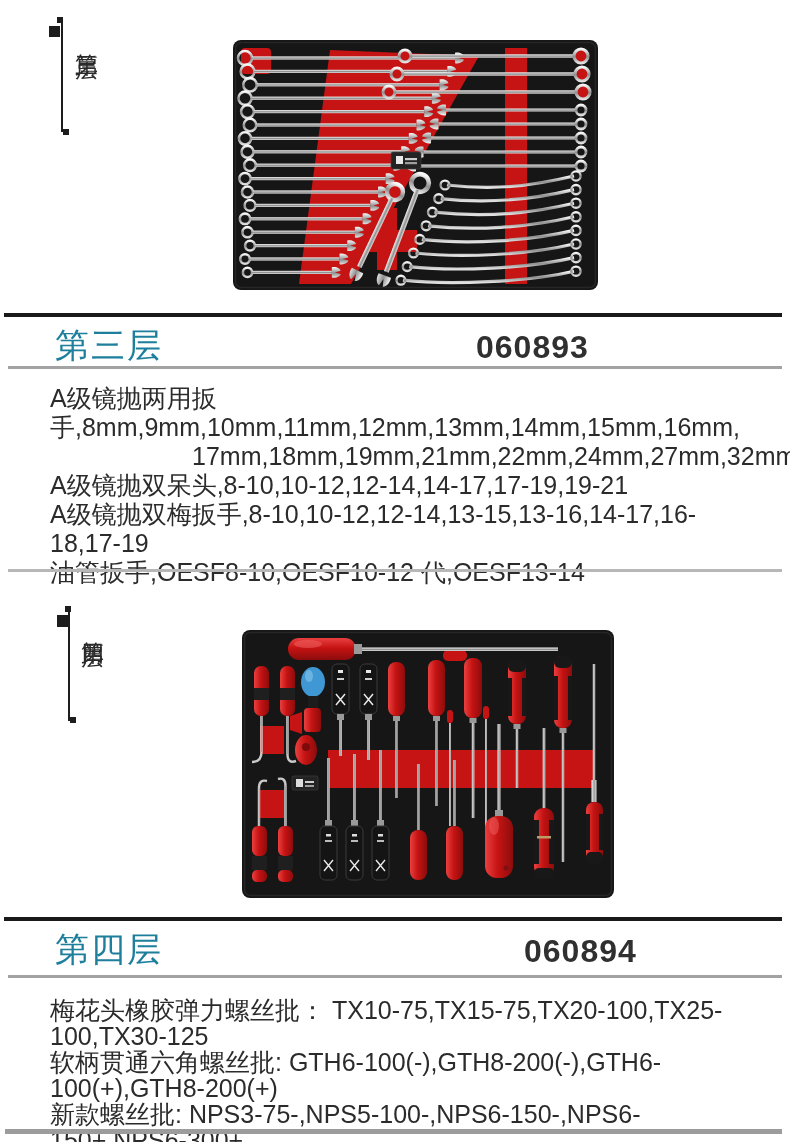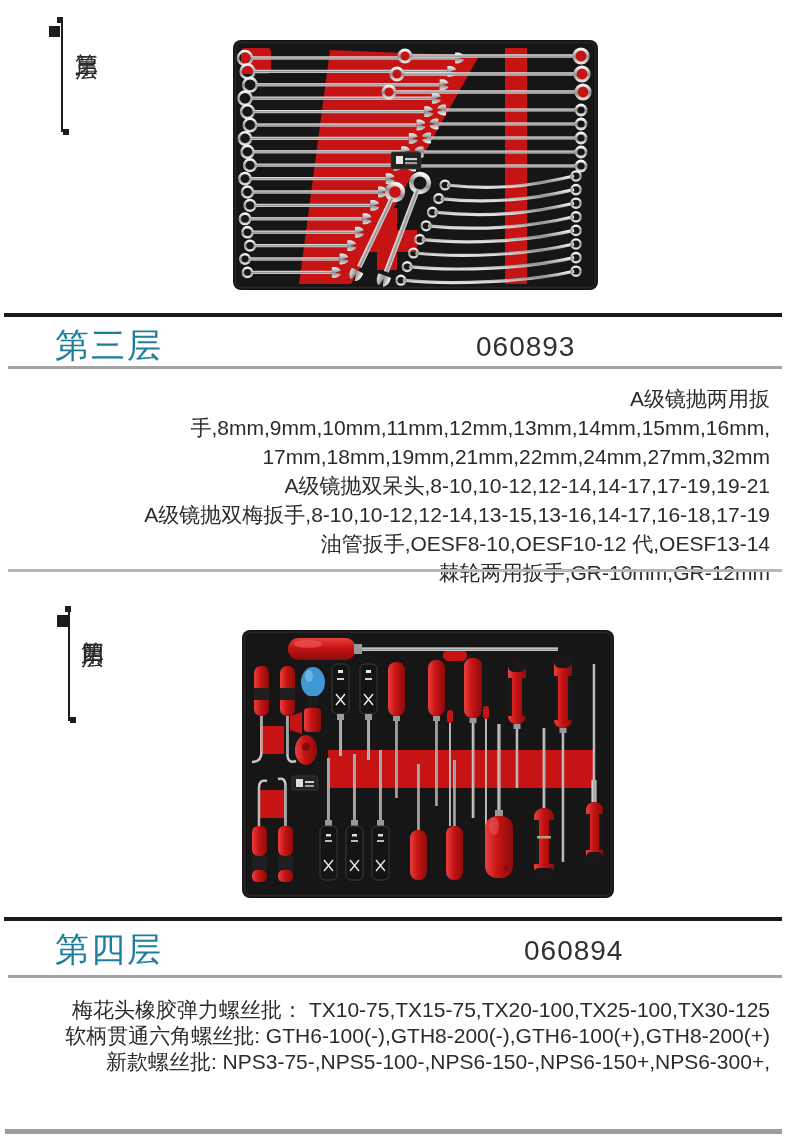--- a/index.html
+++ b/index.html
@@ -20,24 +20,24 @@
   .bar-dark{position:absolute;background:var(--bar_dark,#1a1a1a);}
   .bar-gray{position:absolute;background:var(--bar_gray,#a3a3a3);}
   .divider-gray{position:absolute;background:var(--divider_gray,#b7b7b7);}
   .bottom-bar{position:absolute;background:var(--bottom_bar_gray,#9c9c9c);}
   .sec-title{
     position:absolute;color:var(--accent,#1e7f9d);
     font-size:34px;line-height:36px;font-weight:500;letter-spacing:2px;
   }
   .sec-code{
     position:absolute;color:var(--code_text,#303030);
-    font-size:28px;line-height:30px;letter-spacing:1px;
+    font-size:32px;line-height:30px;letter-spacing:1px;font-weight:bold;
   }
   
-  .specs{position:absolute;left:60px;width:710px;color:var(--spec_text,#2b2b2b);font-size:21px;text-align:right;}
+  .specs{position:absolute;left:50px;width:710px;color:var(--spec_text,#2b2b2b);font-size:25px;}
   .specs-a .spec-line{line-height:29px;}
   .specs-b .spec-line{line-height:26px;}
   .spec-line.indent{padding-left:142px;}
   .photo{position:absolute;}
   svg{display:block;}
 </style>
 </head>
 <body>
 
 <div>
@@ -204,21 +204,20 @@
 <div class="sec-title" style="left:55px;top:327px;">第三层</div>
 <div class="sec-code" style="left:476px;top:332px;">060893</div>
 <div class="bar-gray" style="left:8px;top:366px;width:774px;height:3px;"></div>
 
 <div class="specs specs-a" style="top:384px;">
   <div class="spec-line">A级镜抛两用扳手,8mm,9mm,10mm,11mm,12mm,13mm,14mm,15mm,16mm,</div>
   <div class="spec-line indent">17mm,18mm,19mm,21mm,22mm,24mm,27mm,32mm</div>
   <div class="spec-line">A级镜抛双呆头,8-10,10-12,12-14,14-17,17-19,19-21</div>
   <div class="spec-line">A级镜抛双梅扳手,8-10,10-12,12-14,13-15,13-16,14-17,16-18,17-19</div>
   <div class="spec-line">油管扳手,OESF8-10,OESF10-12 代,OESF13-14</div>
-  <div class="spec-line">棘轮两用扳手,GR-10mm,GR-12mm</div>
 </div>
 
 <div class="divider-gray" style="left:8px;top:569px;width:774px;height:3px;"></div>
 
 <div>
   <div class="mk-sq" style="left:65px;top:606px;width:6px;height:6px;"></div>
   <div class="mk-sq" style="left:57px;top:615px;width:12px;height:12px;"></div>
   <div class="mk-line" style="left:68px;top:611px;height:110px;"></div>
   <div class="mk-sq" style="left:70px;top:717px;width:6px;height:6px;"></div>
   <div class="side-label" style="left:78px;top:623px;">第四层</div>

